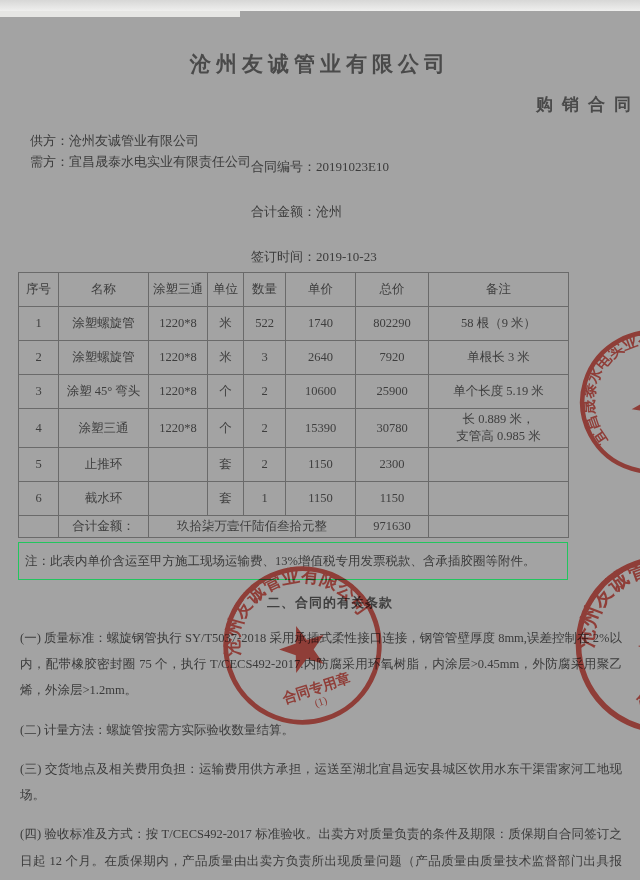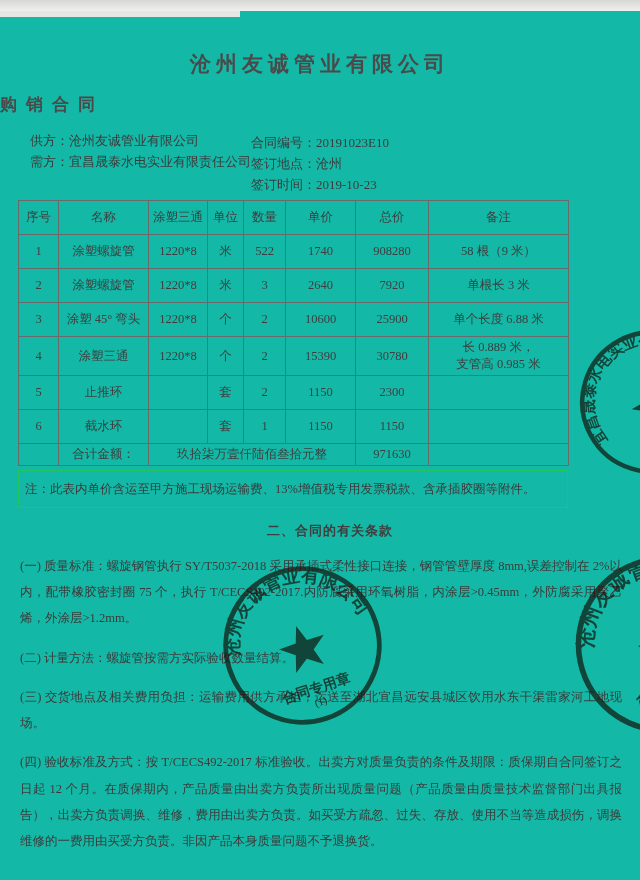--- a/index.html
+++ b/index.html
@@ -3,44 +3,44 @@
 <meta charset="utf-8">
 <style>
   * { margin:0; padding:0; box-sizing:border-box; }
   html,body { width:640px; height:880px; }
   body {
     font-family:"Liberation Serif","DejaVu Serif",serif;
     background:#e9e9e7;
   }
   .page {
     position:relative; width:640px; height:880px;
-    background:#14b8a6; color:#3b3b3b; overflow:hidden;
+    background:#a3a3a3; color:#3b3b3b; overflow:hidden;
   }
   .scan-strip-top {
     position:absolute; top:0; left:0; width:640px; height:11px;
     background:linear-gradient(#d7d7d6,#efefee); 
   }
   .scan-strip-top2 {
     position:absolute; top:11px; left:0; width:240px; height:6px;
     background:#e6e6e4;
   }
   .doc-title {
     margin-top:50px; text-align:center;
     font-size:21px; letter-spacing:5px; color:#4a4a4a; font-weight:600;
   }
   .doc-subtitle {
-    margin-top:15px; text-align:left;
+    margin-top:15px; text-align:right;
     font-size:17px; letter-spacing:9px; color:#4a4a4a; font-weight:600;
   }
   .info-wrap {
     display:flex; justify-content:flex-start;
     margin:16px 28px 0 30px; font-size:13px;
   }
   .info-left .line2 { margin-top:3px; }
-  .info-right div { line-height:21px; }
+  .info-right div { line-height:21px;margin-top:24px; }
   .sec-heading {
     margin:7px 0 0 20px; font-size:13px; font-weight:700; color:#3f3f3f;
     letter-spacing:1px;
   }
   table.items {
     margin:5px 0 0 18px; width:550px; border-collapse:collapse;
     font-size:12.5px; color:#3e3e3e; table-layout:fixed;padding-left:28px;
   }
   table.items th, table.items td {
     border:1px solid #6a6a6a; text-align:center; vertical-align:middle;
@@ -72,21 +72,21 @@
   <div class="doc-title">沧州友诚管业有限公司</div>
   <div class="doc-subtitle">购销合同</div>
 
   <div class="info-wrap">
     <div class="info-left">
       <div class="line1">供方：沧州友诚管业有限公司</div>
       <div class="line2">需方：宜昌晟泰水电实业有限责任公司</div>
     </div>
     <div class="info-right">
       <div>合同编号：20191023E10</div>
-      <div>签订地点：沧州</div>
+      <div>合计金额：沧州</div>
       <div>签订时间：2019-10-23</div>
     </div>
   </div>
 
 
   <table class="items">
     <colgroup>
       <col style="width:40px">
         <col style="width:90px">
         <col style="width:59px">
@@ -109,42 +109,42 @@
         </tr>
     </thead>
     <tbody>
         <tr>
           <td>1</td>
           <td>涂塑螺旋管</td>
           <td>1220*8</td>
           <td>米</td>
           <td>522</td>
           <td>1740</td>
-          <td>908280</td>
+          <td>802290</td>
           <td>58 根（9 米）</td>
         </tr>
         <tr>
           <td>2</td>
           <td>涂塑螺旋管</td>
           <td>1220*8</td>
           <td>米</td>
           <td>3</td>
           <td>2640</td>
           <td>7920</td>
           <td>单根长 3 米</td>
         </tr>
         <tr>
           <td>3</td>
           <td>涂塑 45° 弯头</td>
           <td>1220*8</td>
           <td>个</td>
           <td>2</td>
           <td>10600</td>
           <td>25900</td>
-          <td>单个长度 6.88 米</td>
+          <td>单个长度 5.19 米</td>
         </tr>
         <tr>
           <td>4</td>
           <td>涂塑三通</td>
           <td>1220*8</td>
           <td>个</td>
           <td>2</td>
           <td>15390</td>
           <td>30780</td>
           <td>长 0.889 米，

